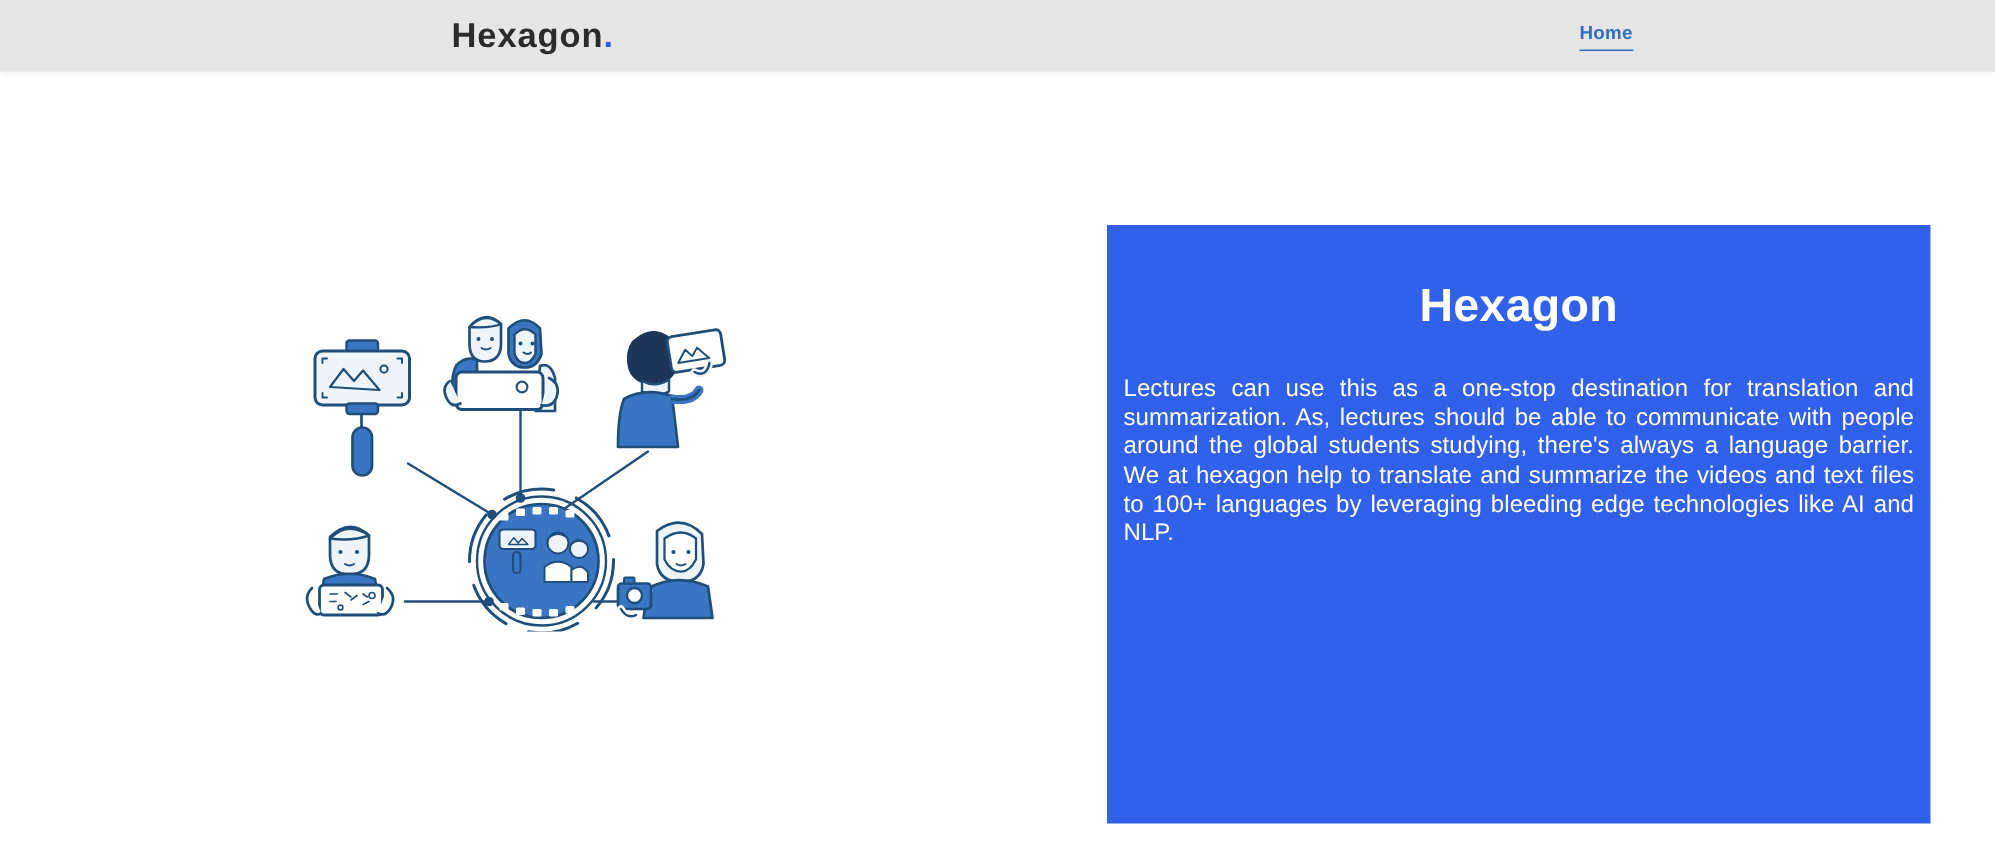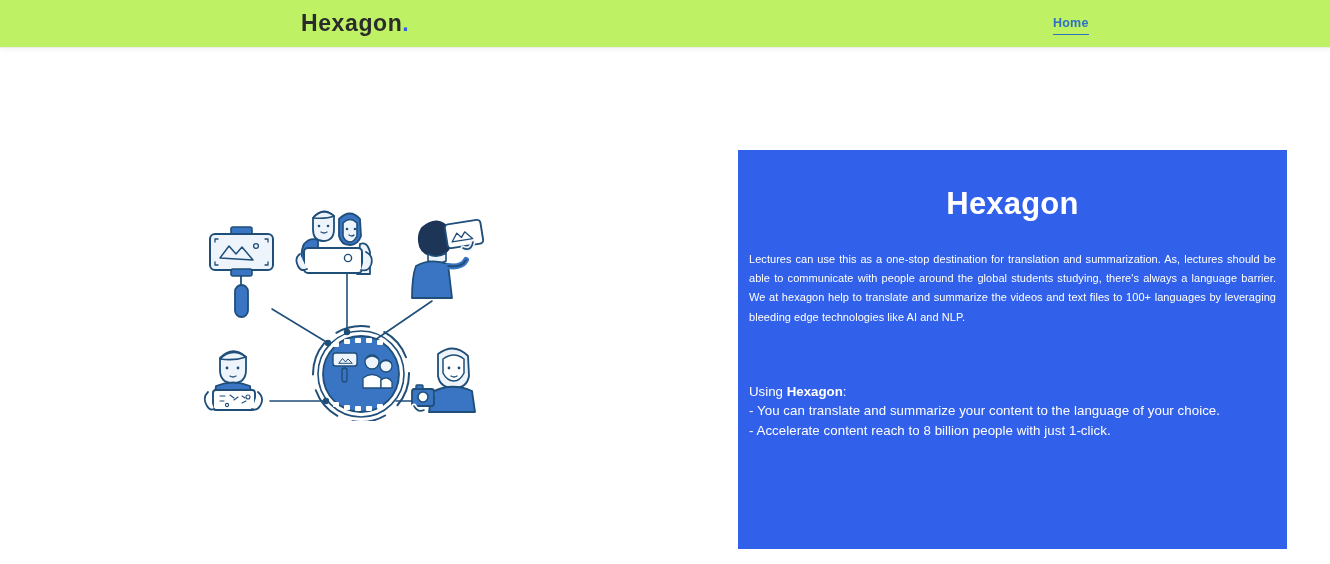--- a/index.html
+++ b/index.html
@@ -9,21 +9,21 @@
     height: 564px;
     background: #ffffff;
     font-family: "Liberation Sans", sans-serif;
     overflow: hidden;
   }
 
   
   .site-header {
     position: relative;
     height: 48px;
-    background: #bef264;
+    background: #e5e5e5;
     border-bottom: 1px solid #ececec;
     box-shadow: 0 2px 4px rgba(0,0,0,0.045);
     display: flex;
     align-items: center;
     z-index: 5;
     padding-left: 12px;
   }
   .brand {
     position: absolute;
     left: 301px;
@@ -96,21 +96,21 @@
     margin-top: 28px;
     padding: 0 1px;
   }
   .lead-label {
     font-size: 13px;
     font-weight: bold;
     line-height: 19px;
     letter-spacing: 0.1px;
   }
   .lead-paragraph {
-    font-size: 11px;
+    font-size: 16px;
     line-height: 19.2px;
     text-align: justify;
     letter-spacing: 0.05px;
   }
   .usage-block { margin-top: 55px; }
   .usage-title {
     font-size: 13.3px;
     line-height: 19.5px;
   }
   .usage-title b { font-weight: bold; }
@@ -269,21 +269,16 @@
       </g>
     </svg>
   </div>
 
   <section class="info-card">
     <h1 class="card-title">Hexagon</h1>
 
     <div class="card-body">
       <p class="lead-paragraph">Lectures can use this as a one-stop destination for translation and summarization. As, lectures should be able to communicate with people around the global students studying, there's always a language barrier. We at hexagon help to translate and summarize the videos and text files to 100+ languages by leveraging bleeding edge technologies like AI and NLP.</p>
 
-      <div class="usage-block">
-        <div class="usage-title"><span>Using </span><b>Hexagon</b><span>:</span></div>
-        <div class="usage-item">- You can translate and summarize your content to the language of your choice.</div>
-        <div class="usage-item">- Accelerate content reach to 8 billion people with just 1-click.</div>
-      </div>
     </div>
   </section>
 
 </main>
 
 </body></html>

